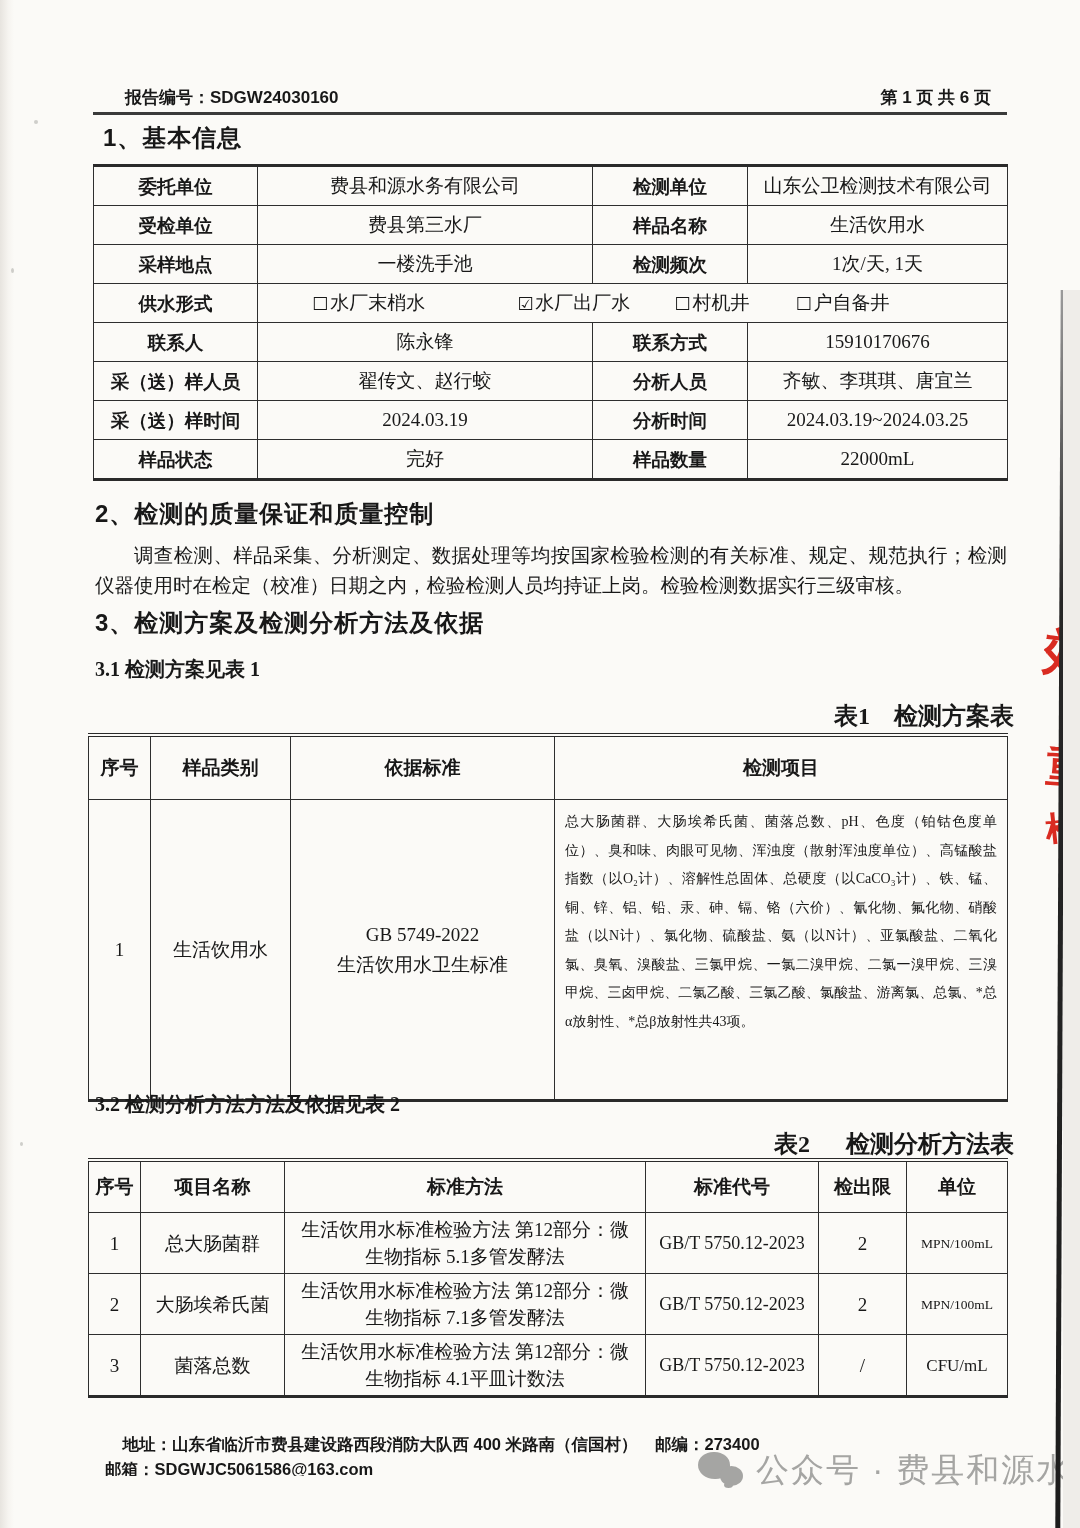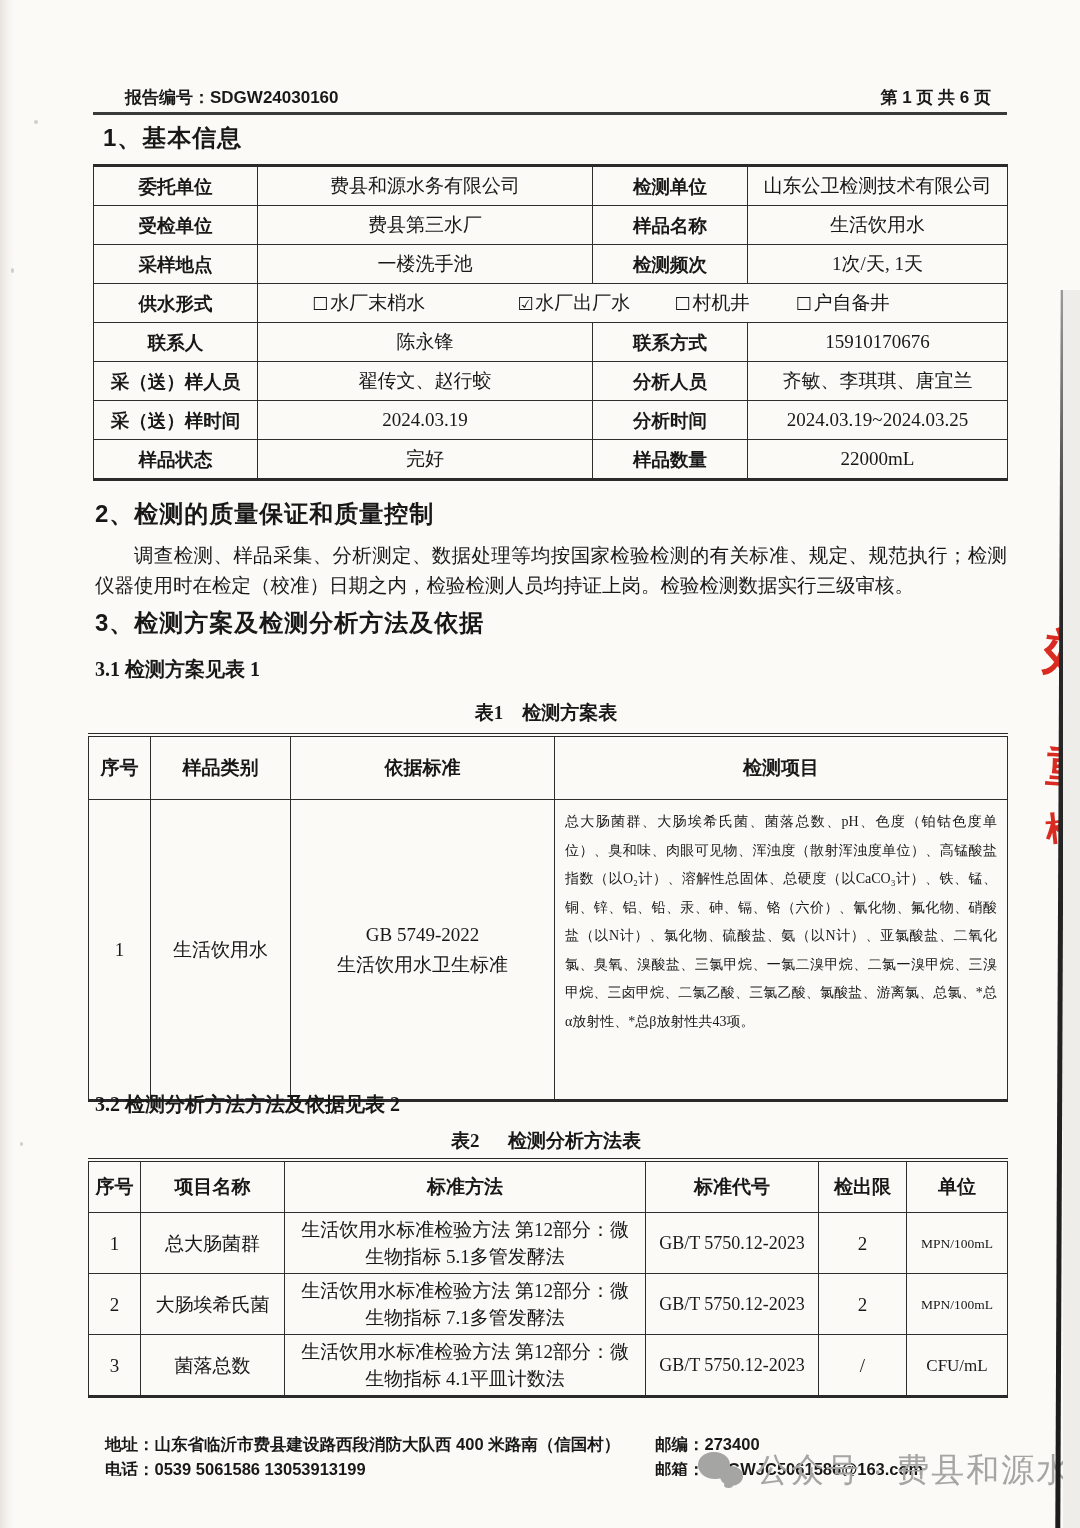--- a/index.html
+++ b/index.html
@@ -19,21 +19,21 @@
   
   .hdr{position:absolute;left:93px;top:86px;width:914px;display:flex;justify-content:space-between;
     font-family:"Liberation Sans","DejaVu Sans",sans-serif;font-size:17px;font-weight:700;}
   .hdr .left{padding-left:32px;}
   .hdr .right{padding-right:16px;margin-left:8px;}
   .hdr-rule{position:absolute;left:93px;top:112px;width:914px;height:3px;background:#3a3a3a;}
 
   .h1{position:absolute;left:103px;font-family:"Liberation Sans","DejaVu Sans",sans-serif;
     font-size:24px;font-weight:700;letter-spacing:1px;}
   .sub{position:absolute;left:95px;font-size:20px;font-weight:600;}
-  .caption{position:absolute;left:89px;width:914px;text-align:center;font-size:19px;font-weight:600;white-space:pre;}
+  .caption{position:absolute;left:100px;width:914px;text-align:right;font-size:24px;font-weight:600;white-space:pre;}
 
   table{border-collapse:collapse;table-layout:fixed;}
   td,th{border:1.5px solid #2e2e2e;padding:0 4px;text-align:center;vertical-align:middle;
     font-size:19px;overflow:hidden;}
   .t-basic{position:absolute;left:93px;top:164px;width:914px;border-top:3px solid #2a2a2a;border-bottom:3px solid #2a2a2a;}
   .t-basic td{height:38px;}
   .t-basic .lbl{font-weight:700;font-family:"Liberation Sans","DejaVu Sans",sans-serif;font-size:18.5px;}
   .opts{display:flex;align-items:center;padding-left:50px;gap:0;}
   .opt{display:flex;align-items:center;white-space:nowrap;}
   .opt .box{font-family:"DejaVu Sans",sans-serif;font-size:18px;margin-right:2px;}
@@ -52,21 +52,21 @@
   .t2 th{height:50px;font-weight:700;font-family:"Liberation Sans","DejaVu Sans",sans-serif;font-size:19px;}
   .t2 td{height:60px;line-height:27px;}
   .t2 .method{padding:0 10px;}
   .t2 .code{font-size:18px;text-align:center;}
   .t2 .unit-sm{font-size:13.5px;}
   .t2 .unit{font-size:17px;}
 
   .footer{position:absolute;left:105px;top:1432px;width:900px;
     font-family:"Liberation Sans","DejaVu Sans",sans-serif;font-size:16.5px;font-weight:600;line-height:25px;}
   .footer .row{display:flex;}
-  .footer .lcol{width:550px;}
+  .footer .lcol{width:550px;text-align:center;}
   .footer .line2{clip-path:inset(0 0 6px 0);}
 
   .watermark{position:absolute;left:698px;top:1448px;display:flex;align-items:center;
     color:#a5a5a3;font-family:"Liberation Sans","DejaVu Sans",sans-serif;font-size:33px;letter-spacing:2px;white-space:nowrap;}
   .wechat{position:relative;width:50px;height:42px;margin-right:8px;flex:0 0 auto;}
   .wechat:before{content:"";position:absolute;left:0;top:2px;width:32px;height:27px;background:#a5a5a3;
     border-radius:50% 50% 46% 54%;}
   .wechat:after{content:"";position:absolute;left:22px;top:16px;width:23px;height:20px;background:#a5a5a3;
     border-radius:50%;box-shadow:-3px 9px 0 -7px #a5a5a3;}
 
@@ -245,21 +245,20 @@
   </tr>
 </tbody>
   </table>
 
 <div class="footer">
   <div class="row">
     <span class="lcol">地址：山东省临沂市费县建设路西段消防大队西 400 米路南（信国村）</span>
     <span>邮编：273400</span>
   </div>
   <div class="row line2">
-    <span class="lcol">电话：0539 5061586    13053913199</span>
     <span>邮箱：SDGWJC5061586@163.com</span>
   </div>
 </div>
 
 <div class="watermark">
   <span class="wechat"></span>
   <span>公众号 · 费县和源水务</span>
 </div>
 
 <div class="red-frag" style="left:1044px;top:616px;width:22px;height:70px;font-size:52px;transform:rotate(8deg);">效</div>

